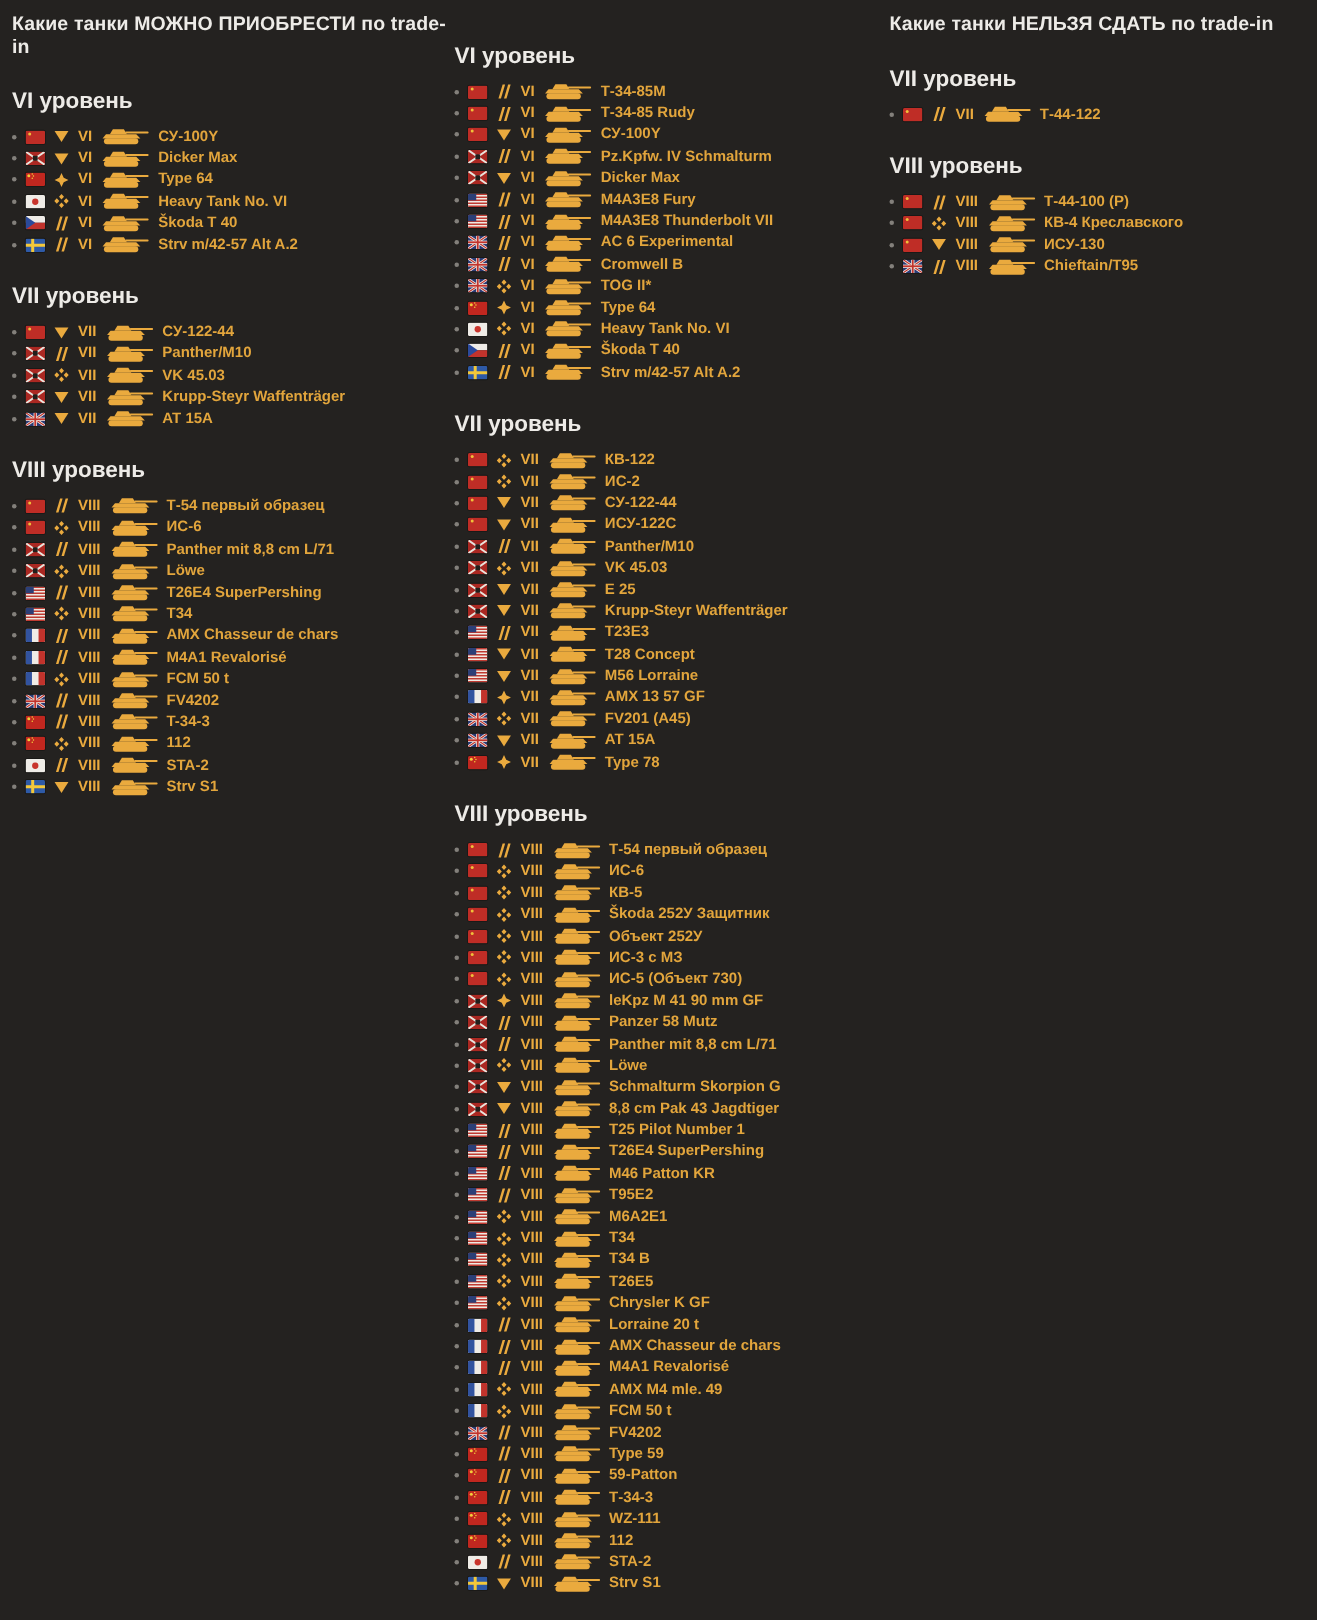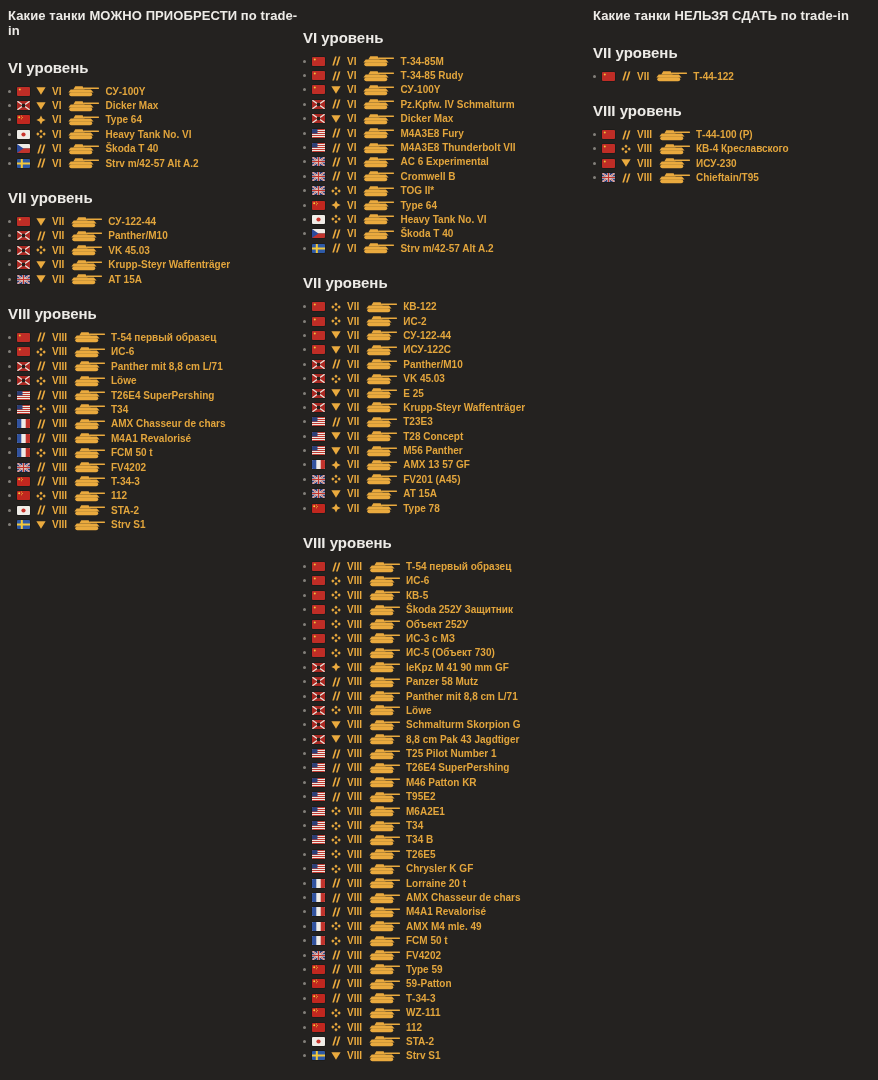--- a/index.html
+++ b/index.html
@@ -1068,21 +1068,21 @@
           <span class="cls"><svg viewBox="0 0 13 10" width="12" height="10" fill="#eaaa3e">
               <polygon points="1.5,1 11.5,1 6.5,9"></polygon>
             </svg></span>
           <span class="tier">VII</span>
           <span class="tank"><svg viewBox="0 0 36 13" width="33" height="12" fill="#eaaa3e">
               <rect x="18" y="2.8" width="17" height="1.5" rx="0.7"></rect>
               <polygon points="9,1.2 17,1.2 19.2,4.8 6.8,4.8"></polygon>
               <polygon points="4,4.8 26,4.8 29,8 1.5,8"></polygon>
               <rect x="2.5" y="7.8" width="25" height="4.4" rx="2.2"></rect>
             </svg></span>
-          <span class="name">M56 Panther</span>
+          <span class="name">M56 Lorraine</span>
         </div>
         <div class="row">
           <span class="bullet"></span>
           <span class="flag"><svg viewBox="0 0 13 9" width="13" height="9">
               <rect width="13" height="9" fill="#efece7"></rect>
               <rect width="4.3" height="9" fill="#32539f"></rect>
               <rect x="8.7" width="4.3" height="9" fill="#c1332c"></rect>
             </svg></span>
           <span class="cls"><svg viewBox="0 0 13 10" width="12" height="10" fill="#eaaa3e">
               <polygon points="6.5,0 8.1,3.4 11.5,5 8.1,6.6 6.5,10 4.9,6.6 1.5,5 4.9,3.4"></polygon>
@@ -1983,21 +1983,21 @@
           <span class="cls"><svg viewBox="0 0 13 10" width="12" height="10" fill="#eaaa3e">
               <polygon points="1.5,1 11.5,1 6.5,9"></polygon>
             </svg></span>
           <span class="tier">VIII</span>
           <span class="tank"><svg viewBox="0 0 36 13" width="33" height="12" fill="#eaaa3e">
               <rect x="18" y="2.8" width="17" height="1.5" rx="0.7"></rect>
               <polygon points="9,1.2 17,1.2 19.2,4.8 6.8,4.8"></polygon>
               <polygon points="4,4.8 26,4.8 29,8 1.5,8"></polygon>
               <rect x="2.5" y="7.8" width="25" height="4.4" rx="2.2"></rect>
             </svg></span>
-          <span class="name">ИСУ-230</span>
+          <span class="name">ИСУ-130</span>
         </div>
         <div class="row">
           <span class="bullet"></span>
           <span class="flag"><svg viewBox="0 0 13 9" width="13" height="9">
               <rect width="13" height="9" fill="#2a3a74"></rect>
               <path d="M0 0 L13 9 M13 0 L0 9" stroke="#efe9e2" stroke-width="1.8"></path>
               <path d="M0 0 L13 9 M13 0 L0 9" stroke="#c1332c" stroke-width="0.7"></path>
               <rect x="5.4" width="2.2" height="9" fill="#efe9e2"></rect>
               <rect y="3.4" width="13" height="2.2" fill="#efe9e2"></rect>
               <rect x="5.9" width="1.2" height="9" fill="#c1332c"></rect>

